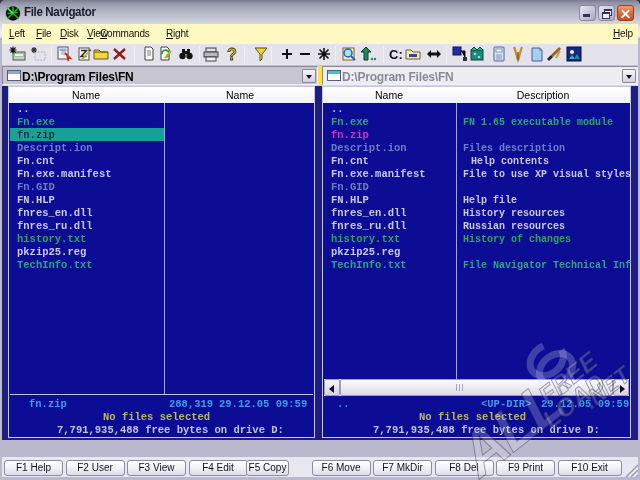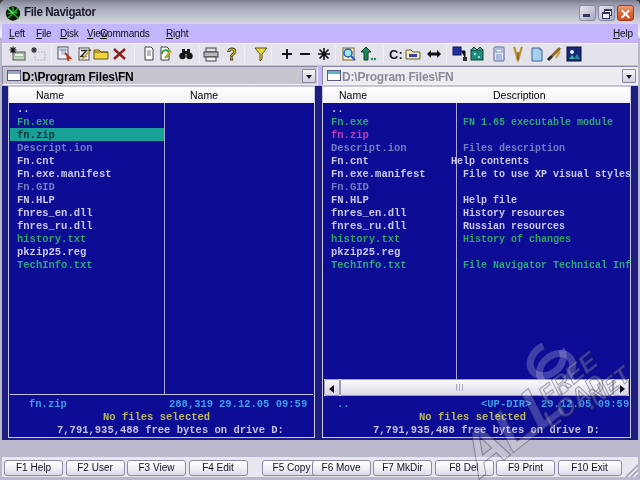--- a/index.html
+++ b/index.html
@@ -14,49 +14,49 @@
 #btnmin{left:579px;background:linear-gradient(135deg,#e8e8f2 0%,#c2c2d4 60%,#a8a8c0 100%);border:1px solid #8888a4;}
 #btnmin:after{content:"";position:absolute;left:3px;bottom:3px;width:7px;height:3px;background:#33335c;}
 #btnmax{left:598px;background:linear-gradient(135deg,#e8e8f2 0%,#c2c2d4 60%,#a8a8c0 100%);border:1px solid #8888a4;}
 #btnmax .m1{position:absolute;left:5px;top:3px;width:8px;height:7px;border:1px solid #33335c;border-top-width:2px;background:#eef;}
 #btnmax .m2{position:absolute;left:3px;top:6px;width:8px;height:7px;border:1px solid #33335c;border-top-width:2px;background:#eef;}
 #btnclose{left:617px;background:linear-gradient(to bottom,#efa077 0%,#e0713f 40%,#cc4d20 100%);border:1px solid #9e3a18;color:#fff;}
 #btnclose:before,#btnclose:after{content:"";position:absolute;left:2px;top:6.5px;width:11px;height:2.4px;background:#fff;border-radius:1px;}
 #btnclose:before{transform:rotate(45deg);}
 #btnclose:after{transform:rotate(-45deg);}
 
-#menu{position:absolute;left:2px;top:24px;width:636px;height:19px;background:#c4b5fd;font-size:10px;letter-spacing:-0.2px;color:#111;}
+#menu{position:absolute;left:2px;top:24px;width:636px;height:19px;background:#fef9c3;font-size:10px;letter-spacing:-0.2px;color:#111;}
 #menu span{position:absolute;top:4px;}
 #menu u{text-decoration:underline;}
 
 #tbar{position:absolute;left:2px;top:43px;width:636px;height:23px;background:#e4e2ea;border-top:1px solid #f4f3f7;border-bottom:1px solid #c6c4d0;}
 .tsep{position:absolute;top:2px;width:1px;height:17px;background:#b2b0be;border-right:1px solid #f0eff4;}
 .ticon{position:absolute;top:2px;}
 
-#comborow{position:absolute;left:2px;top:66px;width:636px;height:20px;background:#c4b5fd;}
+#comborow{position:absolute;left:2px;top:66px;width:636px;height:20px;background:#fde047;}
 .combo{position:absolute;top:0px;height:19px;border:1px solid #8a889e;border-bottom-color:#f2f1f6;border-right-color:#f2f1f6;}
 #comboL{left:0px;width:316px;background:#c7c6d0;}
 #comboR{left:320px;width:316px;background:#ededf1;}
 .cicon{position:absolute;left:4px;top:3px;width:14px;height:11px;background:#fff;border:1px solid #5a5a80;}
 .cicon i{position:absolute;left:0;top:0;right:0;height:3px;display:block;}
 #comboL .cicon i{background:#9aa6c8;}
 #comboR .cicon i{background:#55b8c8;}
 .ctext{position:absolute;left:19px;top:3px;font-size:12px;font-weight:bold;color:#000;letter-spacing:-0.2px;}
 #comboR .ctext{color:#8a8a96;font-weight:bold;}
 .cbtn{position:absolute;top:2px;width:14px;height:14px;background:linear-gradient(to bottom,#f6f5f9,#d2d0dc);border:1px solid #8a88a0;border-radius:1px;}
 #comboL .cbtn{left:299px;}
 #comboR .cbtn{left:299px;}
 .cbtn:after{content:"";position:absolute;left:3px;top:5px;width:0;height:0;border:3.5px solid transparent;border-top:4.5px solid #101020;}
 
 #client{position:absolute;left:2px;top:86px;width:636px;height:354px;background:#1e1e7e;}
 .panel{position:absolute;top:0px;height:352px;background:#0c0c95;border:1px solid #c9c8e2;}
 #panL{left:6px;width:307px;}
 #panR{left:320px;width:309px;}
 .phead{position:absolute;left:0;top:0;right:0;height:16px;background:linear-gradient(to bottom,#ffffff,#f2f2f6);color:#000;font-size:10.5px;}
-.phead div{position:absolute;top:2px;width:100px;text-align:left;margin-left:-50px;}
+.phead div{position:absolute;top:2px;width:100px;text-align:center;margin-left:-50px;}
 .colsep{position:absolute;top:16px;width:1px;background:#a8a8cc;}
 .mono{font-family:"Liberation Mono",monospace;font-size:10.5px;line-height:13px;white-space:pre;font-weight:bold;}
 .frow{position:absolute;height:13px;}
 .cursor{position:absolute;background:#18a199;}
 #statL .frow,#statR .frow{font-weight:bold;letter-spacing:-0.0px;}
 .psep{position:absolute;height:1px;background:#c2c2dc;}
 
 #hscroll{position:absolute;left:1px;right:1px;top:292px;height:17px;background:#efeef3;}
 .sbtn{position:absolute;top:0;width:16px;height:17px;background:linear-gradient(to bottom,#f8f8fb,#d4d2de);border:1px solid #9e9cb4;border-radius:2px;}
 .sbtn:after{content:"";position:absolute;top:4.5px;}
@@ -296,21 +296,21 @@
         </div>
    <div class="colsep" style="left:133px;height:277px"></div>
    <div id="filesR">
           <div class="frow mono" style="left:8px;top:16px;color:#c9c9e9">..</div>
           <div class="frow mono" style="left:8px;top:29px;color:#2fa471">Fn.exe</div>
           <div class="frow mono" style="left:140px;top:29px;color:#2fa471;width:168px;overflow:hidden;font-size:10px">FN 1.65 executable module</div>
           <div class="frow mono" style="left:8px;top:42px;color:#be3cbe">fn.zip</div>
           <div class="frow mono" style="left:8px;top:55px;color:#6d7ec2">Descript.ion</div>
           <div class="frow mono" style="left:140px;top:55px;color:#6d7ec2;width:168px;overflow:hidden;font-size:10px">Files description</div>
           <div class="frow mono" style="left:8px;top:68px;color:#c9c9e9">Fn.cnt</div>
-          <div class="frow mono" style="left:128px;top:68px;color:#c9c9e9;width:168px;overflow:hidden;font-size:10px">Help contents</div>
+          <div class="frow mono" style="left:148px;top:68px;color:#c9c9e9;width:168px;overflow:hidden;font-size:10px">Help contents</div>
           <div class="frow mono" style="left:8px;top:81px;color:#c9c9e9">Fn.exe.manifest</div>
           <div class="frow mono" style="left:140px;top:81px;color:#c9c9e9;width:168px;overflow:hidden;font-size:10px">File to use XP visual styles</div>
           <div class="frow mono" style="left:8px;top:94px;color:#6d7ec2">Fn.GID</div>
           <div class="frow mono" style="left:8px;top:107px;color:#c9c9e9">FN.HLP</div>
           <div class="frow mono" style="left:140px;top:107px;color:#c9c9e9;width:136px;overflow:hidden;font-size:10px">Help file</div>
           <div class="frow mono" style="left:8px;top:120px;color:#c9c9e9">fnres_en.dll</div>
           <div class="frow mono" style="left:140px;top:120px;color:#c9c9e9;width:168px;overflow:hidden;font-size:10px">History resources</div>
           <div class="frow mono" style="left:8px;top:133px;color:#c9c9e9">fnres_ru.dll</div>
           <div class="frow mono" style="left:140px;top:133px;color:#c9c9e9;width:168px;overflow:hidden;font-size:10px">Russian resources</div>
           <div class="frow mono" style="left:8px;top:146px;color:#2fa45b">history.txt</div>
@@ -332,21 +332,21 @@
           <div class="frow mono" style="left:96px;top:324px;color:#b9b95c">No files selected</div>
           <div class="frow mono" style="left:50px;top:337px;color:#c2c2e0">7,791,935,488 free bytes on drive D:</div>
         </div>
   </div>
  </div>
  <div id="fbar">
       <span class="fbtn" style="left:2px;width:59px">F1 Help</span>
       <span class="fbtn" style="left:63.5px;width:59px">F2 User</span>
       <span class="fbtn" style="left:125px;width:59px">F3 View</span>
       <span class="fbtn" style="left:186.5px;width:59px">F4 Edit</span>
-      <span class="fbtn" style="left:260px;width:59px">F5 Copy</span>
+      <span class="fbtn" style="left:244px;width:43px">F5 Copy</span>
       <span class="fbtn" style="left:309.5px;width:59px">F6 Move</span>
       <span class="fbtn" style="left:371px;width:59px">F7 MkDir</span>
       <span class="fbtn" style="left:432.5px;width:59px">F8 Del</span>
       <span class="fbtn" style="left:494px;width:59px">F9 Print</span>
       <span class="fbtn" style="left:555.5px;width:64px">F10 Exit</span>
     </div>
  <div id="grip">
   <svg width="15" height="15">
         <g stroke="#9a98ac" stroke-width="1.5">
   <line x1="15" y1="3" x2="3" y2="15"></line>

